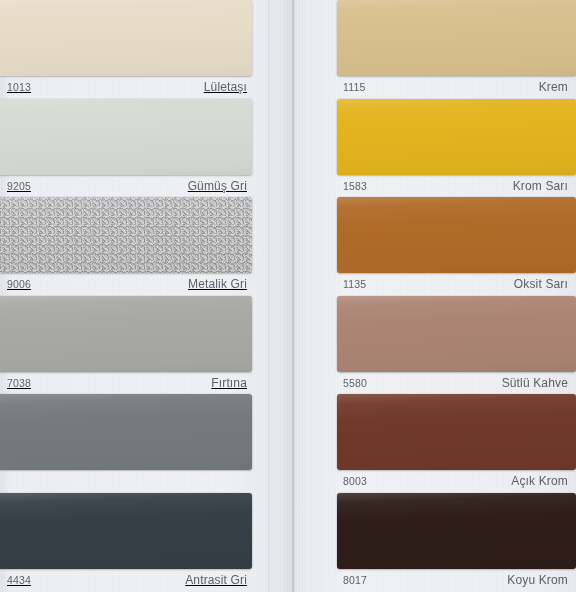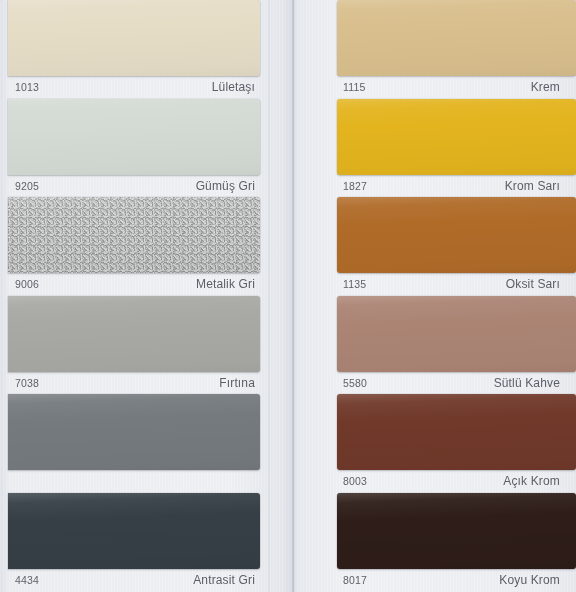--- a/index.html
+++ b/index.html
@@ -66,21 +66,21 @@
       rgba(255,255,255,0));
     pointer-events: none;
   }
 
   
   .column {
     position: absolute;
     top: 0;
     width: 252px;
   }
-  #col-left  { left: 8px; }
+  #col-left  { left: 0px; text-decoration: underline; }
   #col-right { left: 337px; }
 
   
   .swatch-item {
     position: relative;
     height: 98.6px;
   }
 
   .chip {
     position: relative;
@@ -133,21 +133,21 @@
     justify-content: space-between;
     align-items: baseline;
     padding: 5px 2px 0 6px;
     font-size: 10.5px;
     line-height: 13px;
     letter-spacing: .15px;
     color: #5c6068;
     white-space: nowrap;
   }
   #col-left .caption { padding-left: 7px; padding-right: 5px; }
-  #col-right .caption { padding-left: 6px; padding-right: 16px; }
+  #col-right .caption { padding-left: 6px; padding-right: 8px; }
 
   .code { font-size: 10.5px; color: #5d6169; }
   .name { font-size: 12px; color: #5a5e66; text-align: right; }
 
   
   #col-right .swatch-item { width: 239px; }
 </style>
 </head>
 <body>
 
@@ -200,21 +200,21 @@
       <div class="swatch-item">
         <div class="chip" style="background-color: rgb(217, 191, 141);"></div>
         <div class="caption">
           <span class="code">1115</span>
           <span class="name">Krem</span>
         </div>
       </div>
       <div class="swatch-item">
         <div class="chip" style="background-color: rgb(227, 180, 30);"></div>
         <div class="caption">
-          <span class="code">1827</span>
+          <span class="code">1583</span>
           <span class="name">Krom Sarı</span>
         </div>
       </div>
       <div class="swatch-item">
         <div class="chip" style="background-color: rgb(176, 107, 40);"></div>
         <div class="caption">
           <span class="code">1135</span>
           <span class="name">Oksit Sarı</span>
         </div>
       </div>

